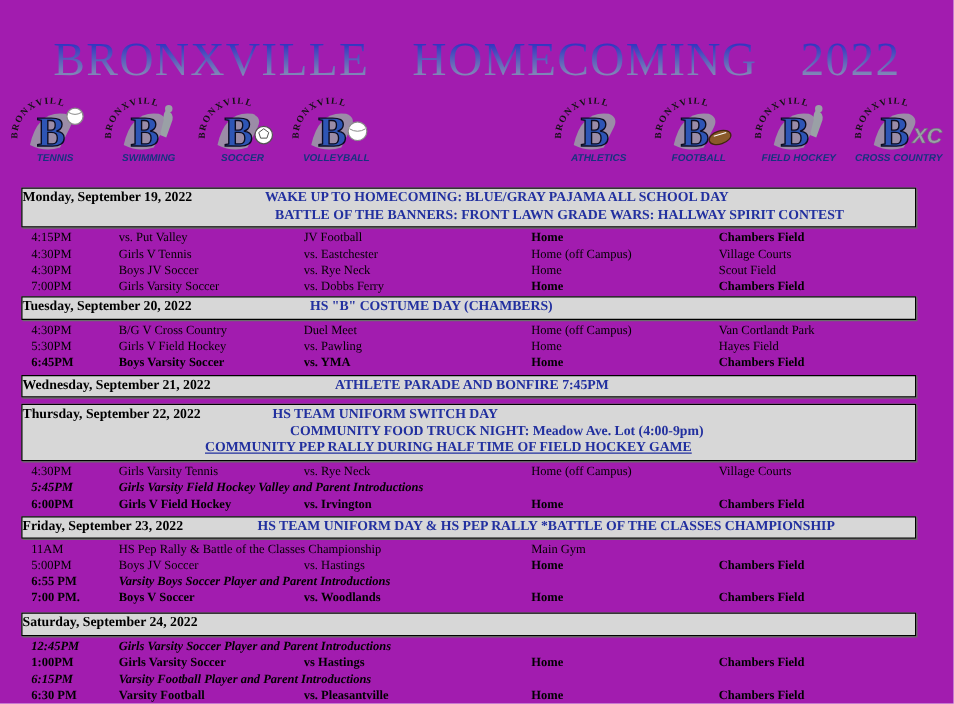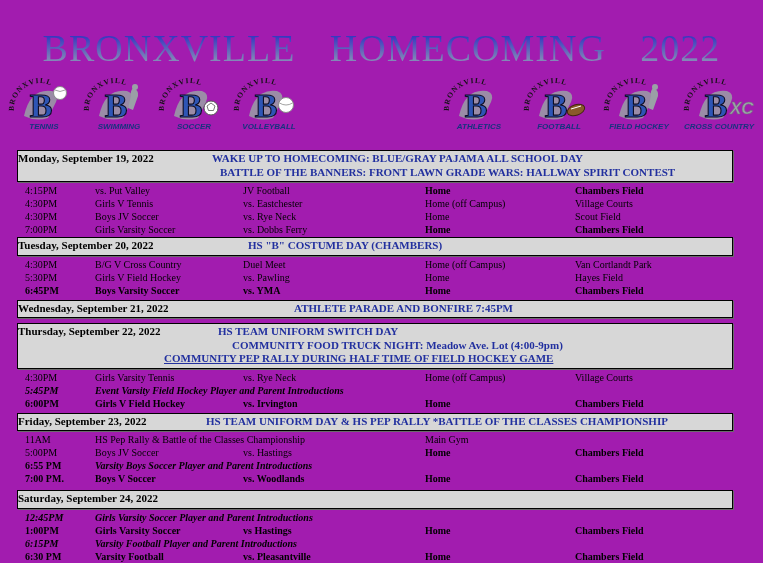--- a/index.html
+++ b/index.html
@@ -28,21 +28,21 @@
   .day-header{
     background:#d7d7d7;border:1px solid #000;box-shadow:1px 1px 0 #6a6a6a;
     font-weight:bold;font-size:11px;line-height:13.5px;padding:1px 0 2px 0;
   }
   .hrow{display:flex;}
   .date{display:inline-block;width:172px;padding-left:0;color:#000;flex:0 0 auto;white-space:nowrap;}
   .bline{color:#22309f;white-space:nowrap;}
   .d-mon .bl1{margin-left:22px;}
   .d-mon .bl2{padding-left:202px;}
   .d-tue .bl1{margin-left:58px;}
-  .d-wed .bl1{margin-left:104px;}
+  .d-wed .bl1{margin-left:78px;}
   .d-thu .bl1{margin-left:28px;}
   .d-thu .bl2{padding-left:214px;}
   .d-thu .bl3{padding-left:146px;text-decoration:underline;}
   .d-fri .bl1{margin-left:16px;}
   
   .rows{padding:2px 0 1px 0;}
   .row{display:grid;grid-template-columns:70px 148px 182px 150px 1fr;padding-left:8px;
        font-size:10px;line-height:13px;}
   .c{white-space:nowrap;overflow:hidden;}
   .row.ends .home,.row.ends .loc{font-weight:bold;}
@@ -249,21 +249,21 @@
       <div class="rows">
         <div class="row">
           <span class="c time">4:30PM</span>
           <span class="c team">Girls Varsity Tennis</span>
           <span class="c opp">vs. Rye Neck</span>
           <span class="c home">Home (off Campus)</span>
           <span class="c loc">Village Courts</span>
         </div>
         <div class="row note">
           <span class="c time">5:45PM</span>
-          <span class="c notetext">Event Varsity Field Hockey Player and Parent Introductions</span>
+          <span class="c notetext">Girls Varsity Field Hockey Valley and Parent Introductions</span>
         </div>
         <div class="row all">
           <span class="c time">6:00PM</span>
           <span class="c team">Girls V Field Hockey</span>
           <span class="c opp">vs. Irvington</span>
           <span class="c home">Home</span>
           <span class="c loc">Chambers Field</span>
         </div>
       </div>
     </section>

